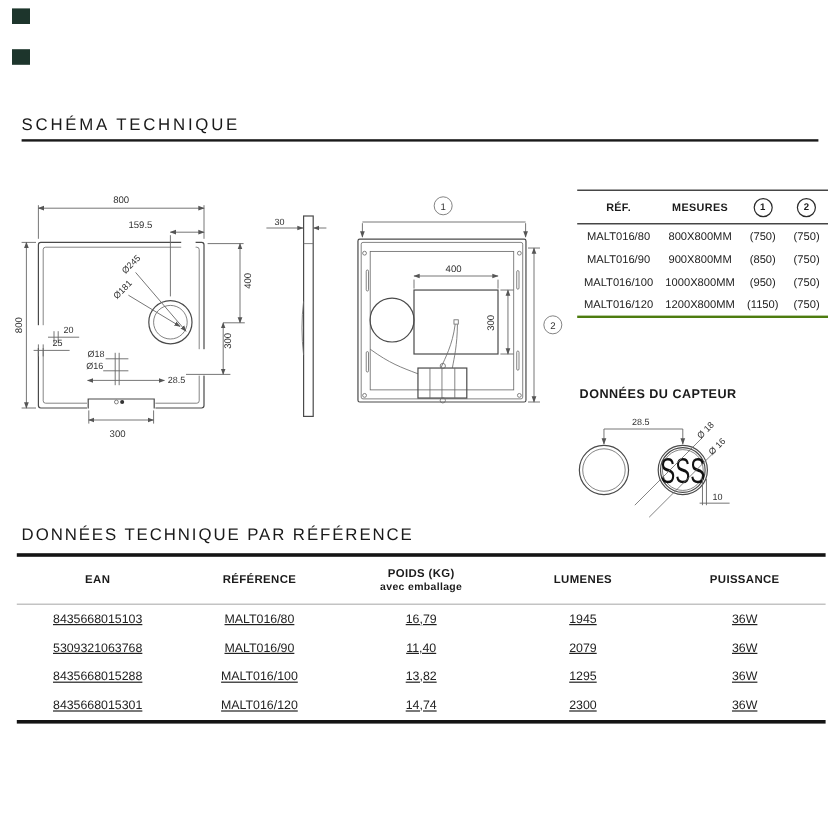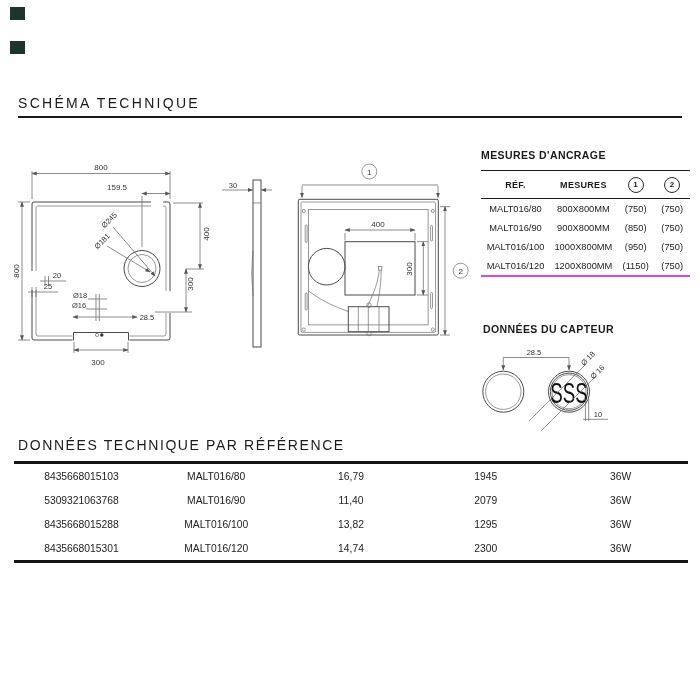--- a/index.html
+++ b/index.html
@@ -20,35 +20,35 @@
   .ln{stroke:#4a4a4a;stroke-width:1;fill:none;}
   .ln2{stroke:#6b6b6b;stroke-width:.7;fill:none;}
   .dim{stroke:#666;stroke-width:.75;fill:none;}
   .dt{font-size:8px;fill:#333;stroke:none;}
   .dts{font-size:7.5px;fill:#333;stroke:none;}
   .wh{fill:#fff;stroke:none;}
 
   
   .panel-title{font-weight:bold;font-size:10.5px;letter-spacing:.4px;white-space:nowrap;}
   #anchor-panel{position:absolute;left:481px;top:149px;width:209px;}
-  .a-table{margin-top:9px;border-top:1.6px solid #1a1a1a;border-bottom:2px solid #d946ef;}
+  .a-table{margin-top:9px;border-top:1.6px solid #1a1a1a;border-bottom:2px solid #4d7c0f;}
   .a-head,.a-row{display:grid;grid-template-columns:33% 32% 18% 17%;align-items:center;text-align:center;}
   .a-head{height:27px;border-bottom:1.2px solid #1a1a1a;font-weight:bold;font-size:9px;letter-spacing:.3px;}
   .a-row{height:19px;font-size:9.3px;color:#222;}
   .circ{width:14px;height:14px;border:1.1px solid #2a2a2a;border-radius:50%;display:inline-flex;
         align-items:center;justify-content:center;font-size:8px;font-weight:bold;justify-self:center;}
   #sensor-title{position:absolute;left:483px;top:323px;}
 
   
   #tech-table{position:absolute;left:14px;top:461px;width:674px;
               border-top:3px solid #141414;border-bottom:3px solid #141414;}
   .t-head,.t-row{display:grid;grid-template-columns:repeat(5,20%);align-items:center;text-align:center;}
   .t-head{height:39px;border-bottom:1px solid #b5b5b5;font-weight:bold;font-size:9.5px;letter-spacing:.3px;}
   .t-head .sub{display:block;font-size:8.7px;font-weight:bold;}
-  .t-row{height:24px;font-size:10.3px;color:#222;}
+  .t-row{height:24px;font-size:10.3px;color:#222;text-decoration:underline;}
 </style>
 </head>
 <body>
 
 <div class="corner-sq" id="sq1"></div>
 <div class="corner-sq" id="sq2"></div>
 
 <div class="sec-title" id="schema-title">SCHÉMA TECHNIQUE</div>
 <div class="rule" id="rule1"></div>
 
@@ -199,21 +199,20 @@
     <text transform="translate(584,366) rotate(-45)" class="dts">Ø 18</text>
     <text transform="translate(593.5,379.5) rotate(-45)" class="dts">Ø 16</text>
     <line x1="585.4" y1="399" x2="585.4" y2="421" class="dim"></line>
     <line x1="588.7" y1="399" x2="588.7" y2="421" class="dim"></line>
     <line x1="583" y1="419.3" x2="608" y2="419.3" class="dim"></line>
     <text x="598" y="416.5" text-anchor="middle" class="dts">10</text>
   </g>
 </svg>
 
 <div id="anchor-panel">
-  <div class="panel-title">MESURES D'ANCRAGE</div>
   <div class="a-table">
     <div class="a-head">
       <div>RÉF.</div>
       <div>MESURES</div>
       <div><span class="circ">1</span></div>
       <div><span class="circ">2</span></div>
     </div>
     <div class="a-row">
       <div>MALT016/80</div>
       <div>800X800MM</div>
@@ -239,20 +238,30 @@
       <div>(750)</div>
     </div>
   </div>
 </div>
 
 <div class="panel-title" id="sensor-title">DONNÉES DU CAPTEUR</div>
 
 <div class="sec-title" id="donnees-title">DONNÉES TECHNIQUE PAR RÉFÉRENCE</div>
 
 <div id="tech-table">
+  <div class="t-head">
+    <div>EAN</div>
+    <div>RÉFÉRENCE</div>
+    <div>
+      <span>POIDS (KG)</span>
+      <span class="sub">avec emballage</span>
+    </div>
+    <div>LUMENES</div>
+    <div>PUISSANCE</div>
+  </div>
   <div class="t-row">
     <div>8435668015103</div>
     <div>MALT016/80</div>
     <div>16,79</div>
     <div>1945</div>
     <div>36W</div>
   </div>
   <div class="t-row">
     <div>5309321063768</div>
     <div>MALT016/90</div>

